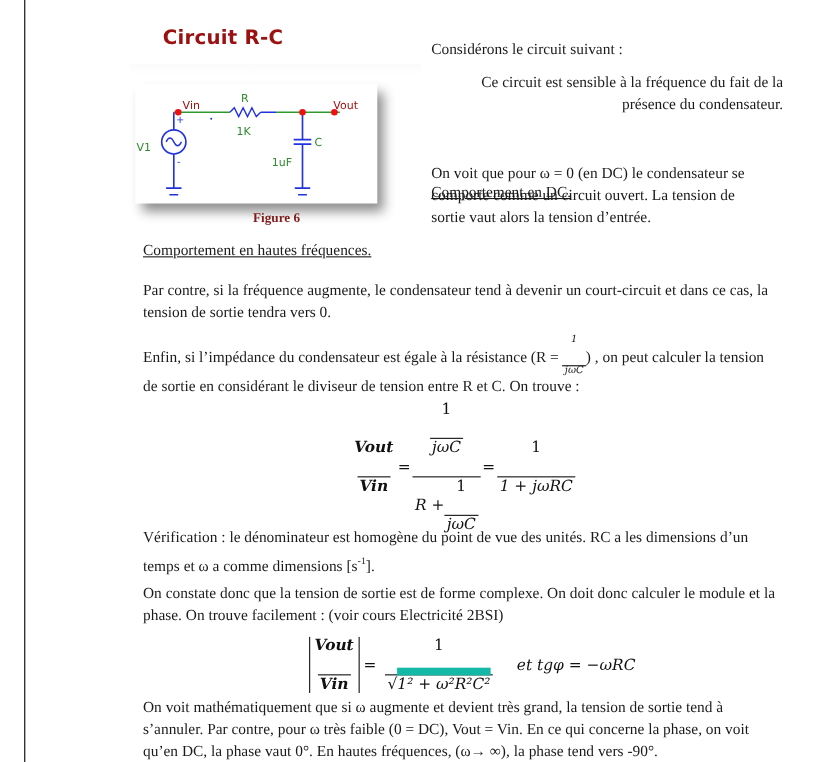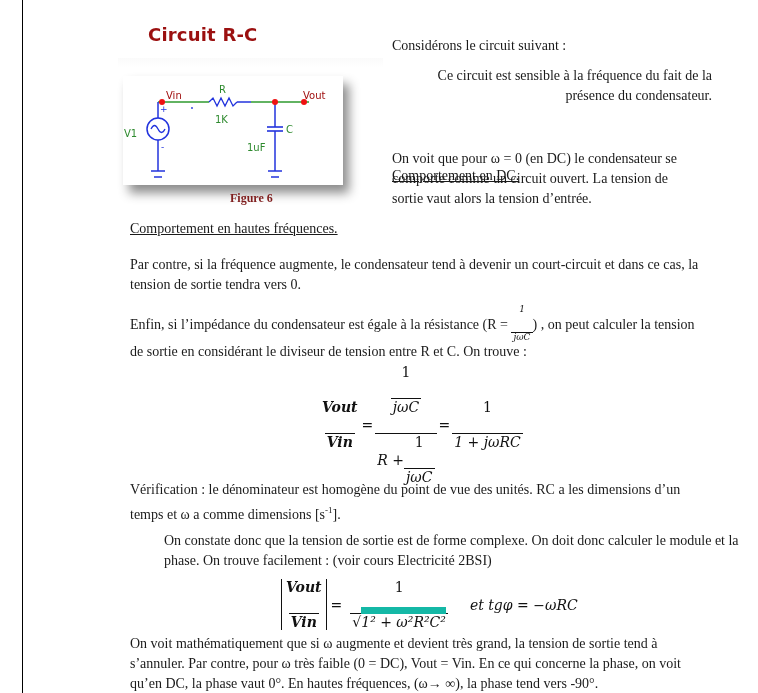--- a/index.html
+++ b/index.html
@@ -120,21 +120,21 @@
   <span class="frac">
       <span class="num" style="font-style:normal;">1</span>
       <span class="den">1 + jωRC</span>
     </span>
 </div>
 
 <div class="p" style="left:130px; top:480px; width:580px;">
   <span>Vérification : le dénominateur est homogène du point de vue des unités. RC a les dimensions d’un temps et ω a comme dimensions [s</span><sup style="font-size:9px;">-1</sup><span>].</span>
 </div>
 
-<div class="p" style="left:130px; top:531px; width:580px;margin-left:34px;">On constate donc que la tension de sortie est de forme complexe. On doit donc calculer le module et la phase. On trouve facilement : (voir cours Electricité 2BSI)</div>
+<div class="p" style="left:130px; top:531px; width:580px;">On constate donc que la tension de sortie est de forme complexe. On doit donc calculer le module et la phase. On trouve facilement : (voir cours Electricité 2BSI)</div>
 
 <div class="eq" style="left:281px; top:579px; display:flex; align-items:center;">
   <span style="border-left:1.3px solid #111; border-right:1.3px solid #111; padding:0 2px;">
     <span class="frac" style="font-weight:bold;">
         <span class="num">Vout</span>
         <span class="den">Vin</span>
       </span>
   </span>
   <span style="margin:0 8px 0 4px; font-style:normal;">=</span>
   <span class="frac">

